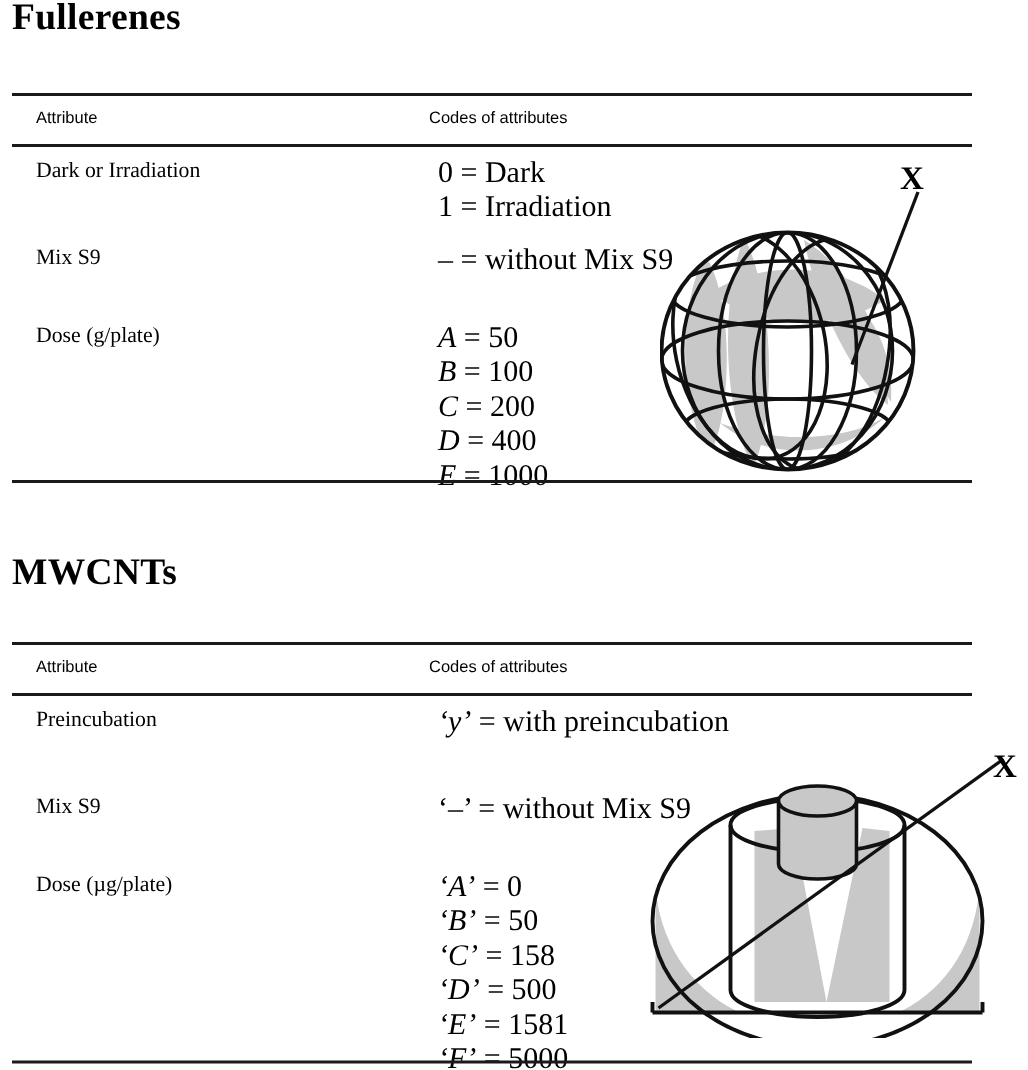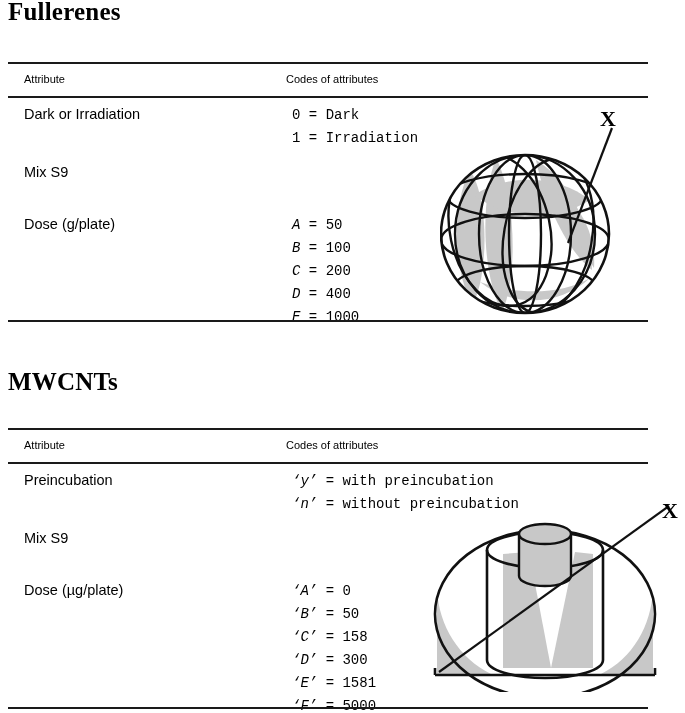--- a/index.html
+++ b/index.html
@@ -79,33 +79,33 @@
   }
   .code-row {
     position: absolute;
     left: 0;
     width: 640px;
   }
   .row-attribute {
     position: absolute;
     left: 16px;
     top: 0;
-    font-family: Liberation Sans, sans-serif;
+    font-family: Liberation Serif, serif;
     font-size: 14.5px;
     line-height: 20px;
     white-space: nowrap;
   }
   .row-codes {
     position: absolute;
     left: 284px;
     top: 0;
   }
   .code-line {
-    font-family: Liberation Mono, monospace;
-    font-size: 14px;
+    font-family: Liberation Serif, serif;
+    font-size: 20px;
     line-height: 23px;
     white-space: nowrap;
   }
   .code-line .code-key {
     font-style: italic;
   }
   .code-line.no-italic .code-key {
     font-style: normal;
   }
 
@@ -158,20 +158,25 @@
           <span class="code-key" style="font-style: normal;">1</span>
           <span>=</span>
           <span>Irradiation</span>
         </div>
       </div>
     </div>
 
     <div class="code-row" style="top:58px;">
       <div class="row-attribute">Mix S9</div>
       <div class="row-codes">
+        <div class="code-line no-italic">
+          <span class="code-key" style="font-style: normal;">–</span>
+          <span>=</span>
+          <span>without Mix S9</span>
+        </div>
       </div>
     </div>
 
     <div class="code-row" style="top:110px;">
       <div class="row-attribute">Dose (g/plate)</div>
       <div class="row-codes">
         <div class="code-line">
           <span class="code-key" style="font-style: italic;">A</span>
           <span>=</span>
           <span>50</span>
@@ -261,31 +266,31 @@
   <div class="table-body" style="top:42px;">
 
     <div class="code-row" style="top:0px;">
       <div class="row-attribute">Preincubation</div>
       <div class="row-codes">
         <div class="code-line">
           <span class="code-key" style="font-style: italic;">‘y’</span>
           <span>=</span>
           <span>with preincubation</span>
         </div>
-        <div class="code-line">
-          <span class="code-key" style="font-style: italic;">‘n’</span>
-          <span>=</span>
-          <span>without preincubation</span>
-        </div>
       </div>
     </div>
 
     <div class="code-row" style="top:58px;">
       <div class="row-attribute">Mix S9</div>
       <div class="row-codes">
+        <div class="code-line no-italic">
+          <span class="code-key" style="font-style: normal;">‘–’</span>
+          <span>=</span>
+          <span>without Mix S9</span>
+        </div>
       </div>
     </div>
 
     <div class="code-row" style="top:110px;">
       <div class="row-attribute">Dose (µg/plate)</div>
       <div class="row-codes">
         <div class="code-line">
           <span class="code-key" style="font-style: italic;">‘A’</span>
           <span>=</span>
           <span>0</span>
@@ -296,21 +301,21 @@
           <span>50</span>
         </div>
         <div class="code-line">
           <span class="code-key" style="font-style: italic;">‘C’</span>
           <span>=</span>
           <span>158</span>
         </div>
         <div class="code-line">
           <span class="code-key" style="font-style: italic;">‘D’</span>
           <span>=</span>
-          <span>300</span>
+          <span>500</span>
         </div>
         <div class="code-line">
           <span class="code-key" style="font-style: italic;">‘E’</span>
           <span>=</span>
           <span>1581</span>
         </div>
         <div class="code-line">
           <span class="code-key" style="font-style: italic;">‘F’</span>
           <span>=</span>
           <span>5000</span>

